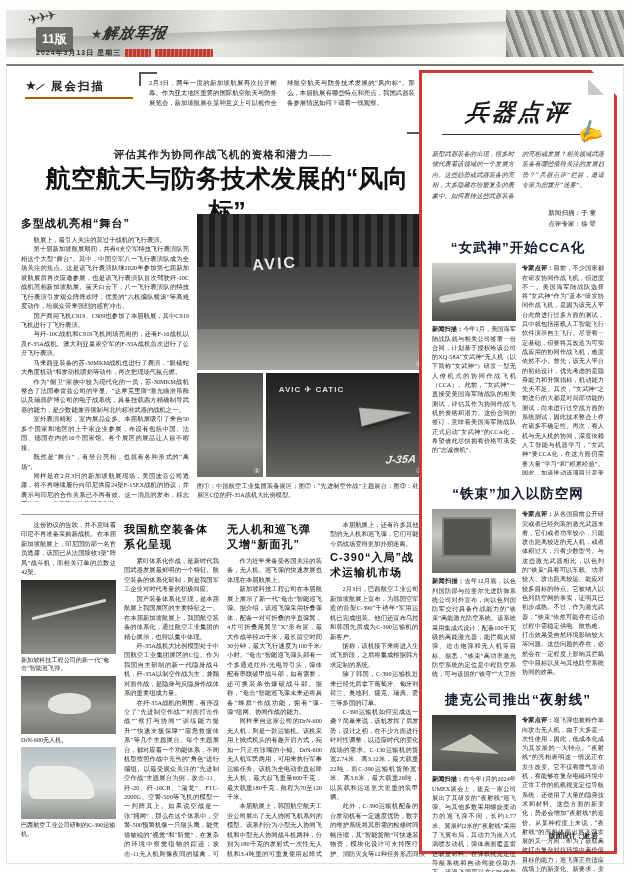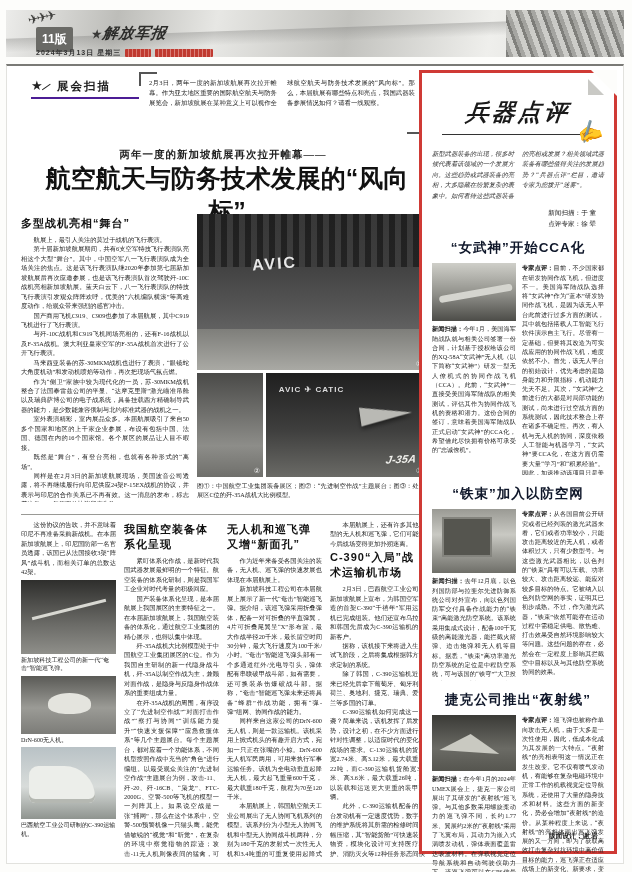--- a/index.html
+++ b/index.html
@@ -25,21 +25,21 @@
   .red-chip.a{width:26px;background:repeating-linear-gradient(90deg,#c03a30 0 3px,#d97a70 3px 4px);}
   .red-chip.b{width:58px;background:repeating-linear-gradient(90deg,#c03a30 0 3px,#da8078 3px 4px);}
   .edition-title{position:absolute;left:0;right:90px;top:11px;text-align:center;font-size:25px;font-weight:900;
          color:#3b3b39;letter-spacing:5px;font-family:"Liberation Sans",sans-serif;
          text-shadow:1px 1px 0 #fff,2px 2px 2px #88888880;}
   
   .content{position:absolute;top:64px;left:6px;width:618px;height:800px;background:#fff;
            border:1px solid #e2e2de;border-top:2px solid #7a7a76;box-sizing:border-box;}
   
   .feature{position:absolute;left:14px;top:6px;width:404px;height:786px;}
-  .section-tag{position:absolute;left:10px;top:4px;width:108px;border-bottom:2px solid #4c1d95;padding-bottom:3px;
+  .section-tag{position:absolute;left:4px;top:4px;width:108px;border-bottom:2px solid #a16207;padding-bottom:3px;
            font-family:"Liberation Sans",sans-serif;}
   .section-tag .star-ic{font-size:13px;color:#222;}
   .section-tag .slash{display:inline-block;width:10px;height:1px;background:#222;transform:rotate(-35deg) translateY(-3px);}
   .section-tag b{font-size:11.5px;letter-spacing:2px;}
   .intro-box{position:absolute;left:118px;top:0px;width:286px;height:62px;padding:6px 10px;box-sizing:border-box;}
   .intro-box .corner{position:absolute;width:16px;height:12px;}
   .intro-box .tl{left:0;top:0;border-left:2px solid #555;border-top:2px solid #555;}
   .intro-box .br{right:0;bottom:0;border-right:2px solid #555;border-bottom:2px solid #555;}
   .intro-text{font-size:6.4px;line-height:1.55;text-align:justify;columns:2;column-gap:10px;color:#222;}
   .kicker{position:absolute;left:0;right:0;top:76px;text-align:center;font-size:10.5px;font-weight:bold;
@@ -143,21 +143,21 @@
     <div class="feature">
       <div class="section-tag">
         <span class="star-ic">★</span><span class="slash"></span>
         <b>展会扫描</b>
       </div>
       <div class="intro-box">
         <div class="corner tl"></div>
         <div class="corner br"></div>
         <div class="intro-text">2月3日，两年一度的新加坡航展再次拉开帷幕。作为亚太地区重要的国际航空航天与防务展览会，新加坡航展在某种意义上可以视作全球航空航天与防务技术发展的“风向标”。那么，本届航展有哪些特点和亮点，我国武器装备参展情况如何？请看一线观察。</div>
       </div>
-      <div class="kicker">两年一度的新加坡航展再次拉开帷幕——</div>
+      <div class="kicker">评估其作为协同作战飞机的资格和潜力——</div>
       <div class="headline">航空航天与防务技术发展的“风向标”</div>
 
       <div class="cols-top">
         <div class="col1">
           <h4 class="colhead">多型战机亮相“舞台”</h4>
           <p class="bp">航展上，最引人关注的莫过于战机的飞行表演。</p>
           <p class="bp">第十届新加坡航展期间，共有6支空军特技飞行表演队亮相这个大型“舞台”。其中，中国空军八一飞行表演队成为全场关注的焦点。这是该飞行表演队继2020年参加第七届新加坡航展后再次应邀参展，也是该飞行表演队首次驾驶歼-10C战机亮相新加坡航展。蓝天白云下，八一飞行表演队的特技飞行表演引发观众阵阵欢呼，优美的“六机编队横滚”等高难度动作，给观众带来强烈的感官冲击。</p>
           <p class="bp">国产商用飞机C919、C909也参加了本届航展，其中C919飞机进行了飞行表演。</p>
           <p class="bp">与歼-10C战机和C919飞机同场亮相的，还有F-16战机以及F-35A战机。澳大利亚皇家空军的F-35A战机首次进行了公开飞行表演。</p>
           <p class="bp">马来西亚装备的苏-30MKM战机也进行了表演，“眼镜蛇大角度机动”和发动机喷焰等动作，再次把现场气氛点燃。</p>

